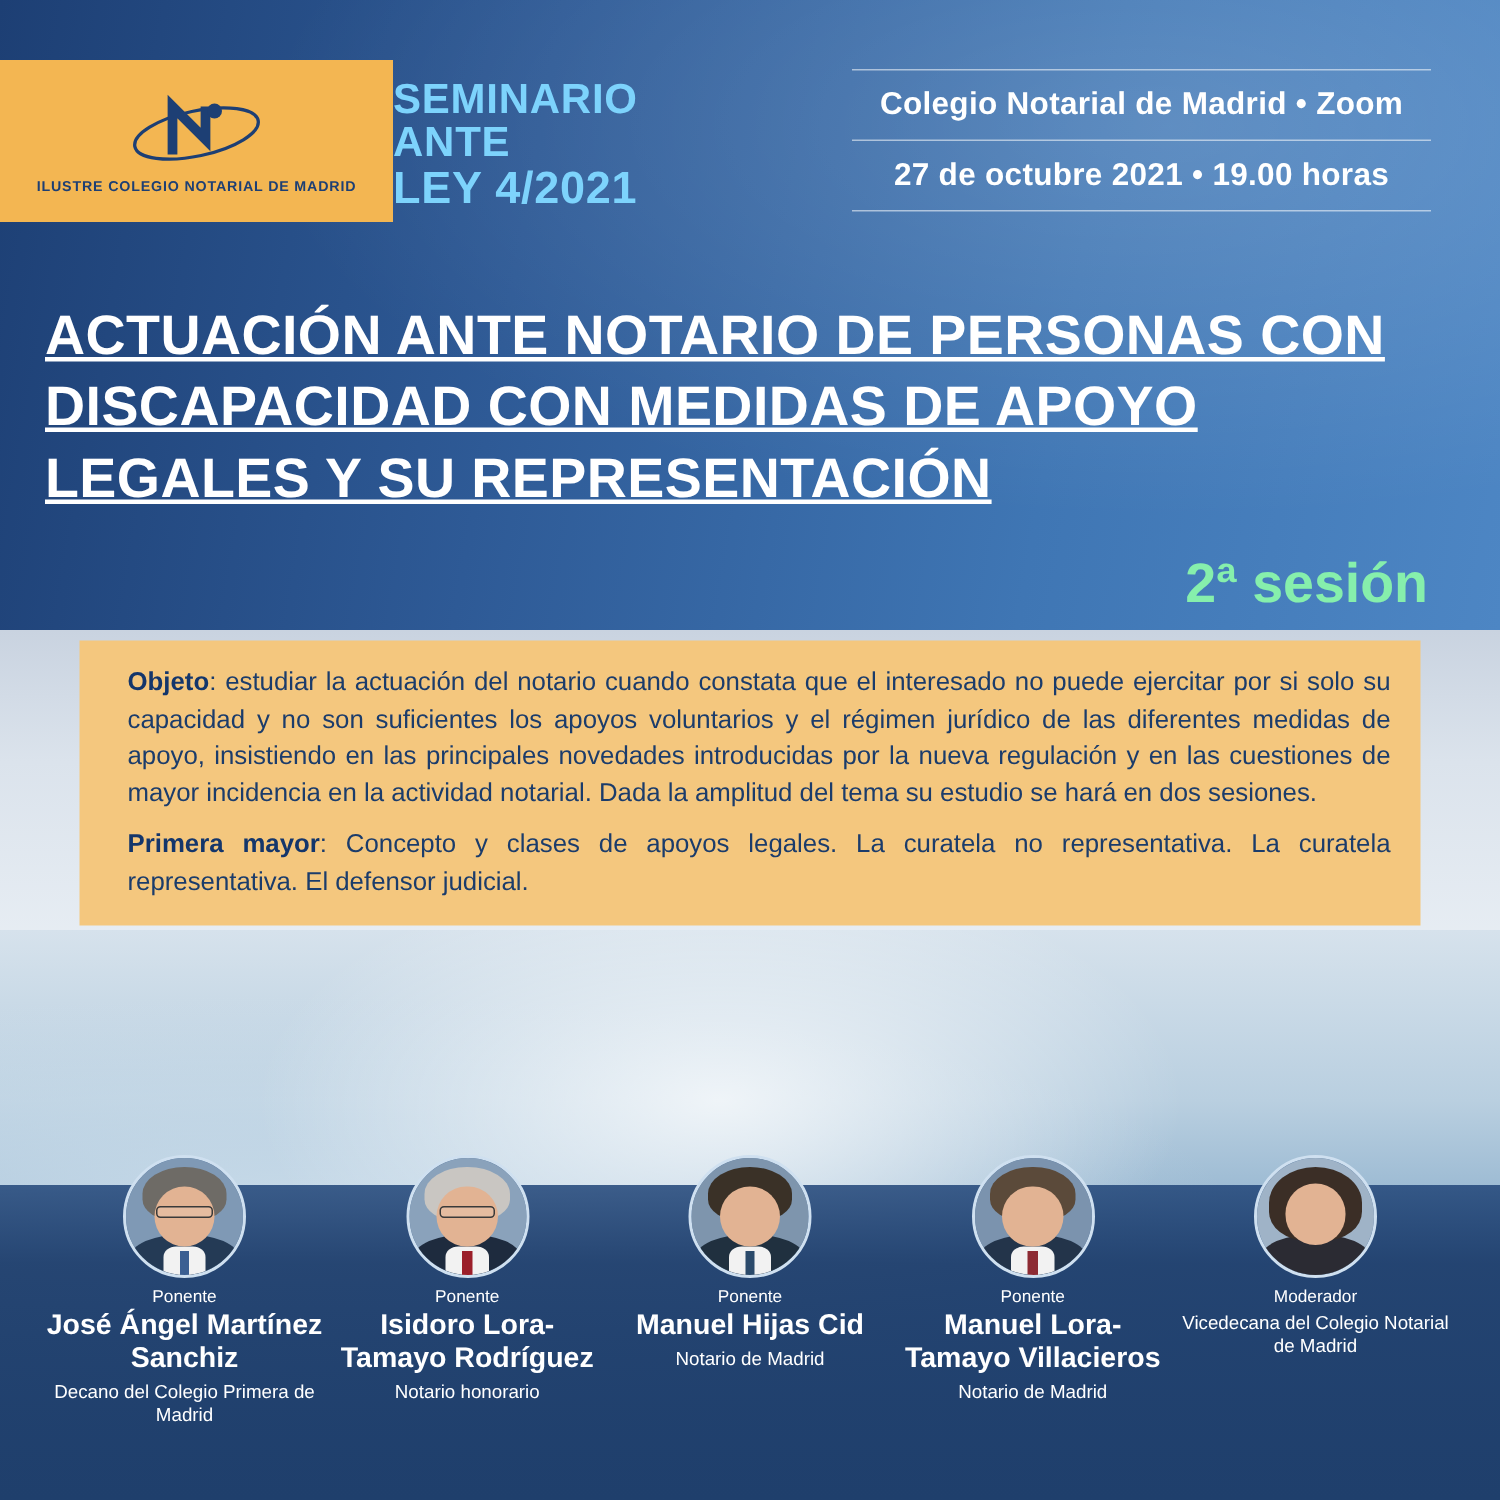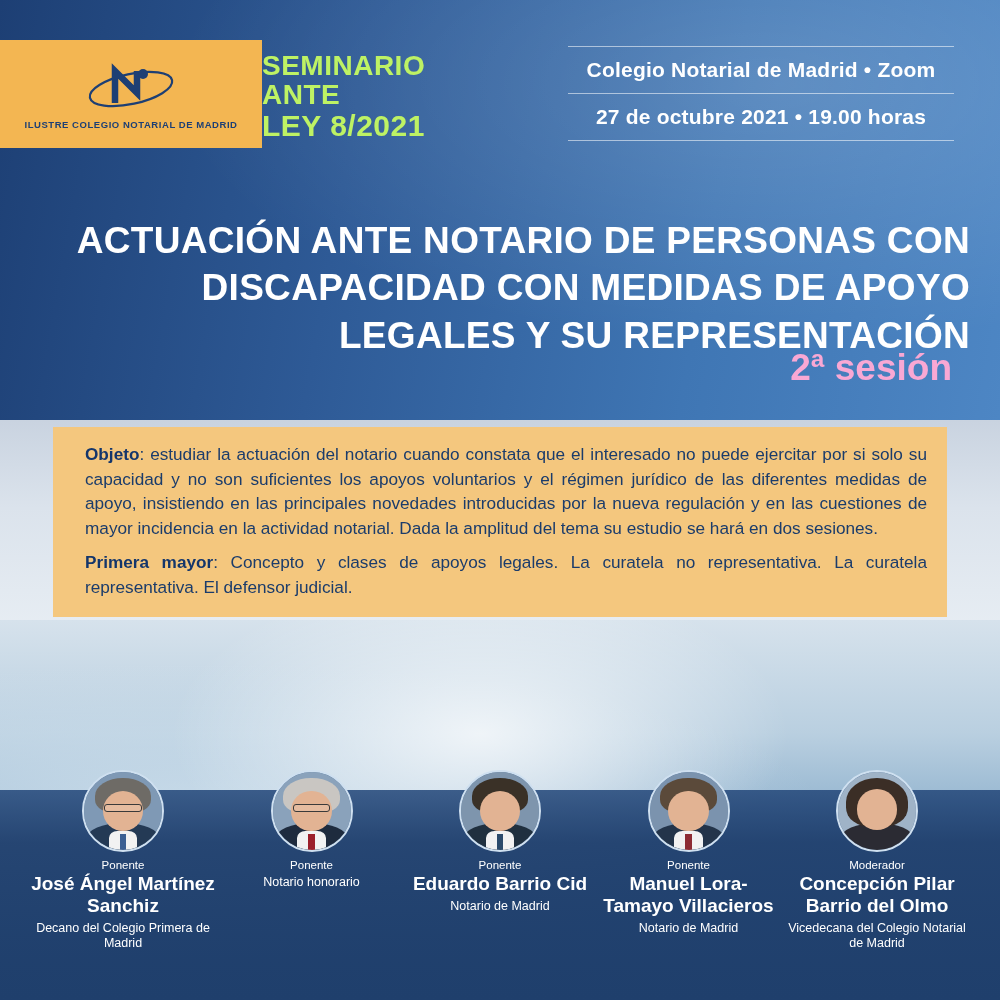--- a/index.html
+++ b/index.html
@@ -43,43 +43,43 @@
     display: flex; flex-direction: column; align-items: center; justify-content: center;
   }
   .logo-mark { width: 92px; height: 56px; position: relative; }
   .logo-caption {
     font-size: 9.5px; font-weight: 700; letter-spacing: .55px;
     color: #1d3f74; margin-top: 4px; white-space: nowrap;
   }
 
   .seminar-title {
     position: absolute; left: 262px; top: 52px; width: 300px;
-    color: #bef264; font-weight: 700; line-height: 1.02;
+    color: #7dd3fc; font-weight: 700; line-height: 1.02;
   }
   .seminar-title .l1 { font-size: 28px; letter-spacing: .5px; }
   .seminar-title .l2 { font-size: 28px; letter-spacing: .5px; }
   .seminar-title .l3 { font-size: 30px; letter-spacing: .5px; margin-top: 2px; }
 
   .meta-block { position: absolute; left: 568px; top: 46px; width: 386px; }
   .meta-rule { height: 1px; background: rgba(255,255,255,0.55); }
   .meta-line {
     color: #ffffff; font-size: 21px; font-weight: 700;
     text-align: center; padding: 11px 0 11px;
     letter-spacing: .2px;
   }
 
   
   .main-title {
-    position: absolute; left: 30px; top: 217px; width: 940px;
-    text-align: right; color: #ffffff;
-    font-size: 37px; font-weight: 700; line-height: 1.28; letter-spacing: .3px;
+    position: absolute; left: 30px; top: 200px; width: 940px;
+    text-align: left; color: #ffffff;
+    font-size: 37px; font-weight: 700; line-height: 1.28; letter-spacing: .3px; text-decoration: underline;
   }
   .session-label {
-    position: absolute; right: 48px; top: 347px;
-    color: #f9a8d4; font-size: 37px; font-weight: 700;
+    position: absolute; right: 48px; top: 368px;
+    color: #86efac; font-size: 37px; font-weight: 700;
   }
 
   
   .objeto-box {
     position: absolute; left: 53px; top: 427px; width: 894px;
     background: #f4c77e; padding: 15px 20px 17px 32px;
     color: #1b3c6b; font-size: 17.2px; line-height: 1.43;
     text-align: justify;
   }
   .objeto-box p + p { margin-top: 10px; }
@@ -129,21 +129,21 @@
       <path d="M30 44 L30 12 L52 34 L52 12" fill="none" stroke="#1d3f74" stroke-width="6.5" stroke-linejoin="miter"></path>
       <circle cx="58" cy="15" r="5" fill="#1d3f74"></circle>
     </svg>
   </div>
   <div class="logo-caption">ILUSTRE COLEGIO NOTARIAL DE MADRID</div>
 </div>
 
 <div class="seminar-title">
   <div class="l1">SEMINARIO</div>
   <div class="l2">ANTE</div>
-  <div class="l3">LEY 8/2021</div>
+  <div class="l3">LEY 4/2021</div>
 </div>
 
 <div class="meta-block">
   <div class="meta-rule"></div>
   <div class="meta-line">Colegio Notarial de Madrid • Zoom</div>
   <div class="meta-rule"></div>
   <div class="meta-line">27 de octubre 2021 • 19.00 horas</div>
   <div class="meta-rule"></div>
 </div>
 
@@ -182,35 +182,36 @@
       <div class="face" style="background:#8aa2bb">
         <div class="body" style="background:#1e2b3e"></div>
         <div class="shirt"></div>
         <div class="tie" style="background:#9b1f2a"></div>
         <div class="hair" style="background:#c9c6c2"></div>
         <div class="skin"></div>
         <div class="glasses"></div>
       </div>
     </div>
     <div class="role">Ponente</div>
+    <div class="sp-name">Isidoro Lora-Tamayo Rodríguez</div>
     <div class="sp-desc">Notario honorario</div>
   </div>
 
   <div class="speaker">
     <div class="avatar">
       <div class="face" style="background:#7e95ad">
         <div class="body" style="background:#20303f"></div>
         <div class="shirt"></div>
         <div class="tie" style="background:#2b4a6b"></div>
         <div class="hair" style="background:#3a3127"></div>
         <div class="skin"></div>
       </div>
     </div>
     <div class="role">Ponente</div>
-    <div class="sp-name">Eduardo Barrio Cid</div>
+    <div class="sp-name">Manuel Hijas Cid</div>
     <div class="sp-desc">Notario de Madrid</div>
   </div>
 
   <div class="speaker">
     <div class="avatar">
       <div class="face" style="background:#7b93ae">
         <div class="body" style="background:#23344a"></div>
         <div class="shirt"></div>
         <div class="tie" style="background:#8d2b33"></div>
         <div class="hair" style="background:#5b4a3a"></div>
@@ -224,17 +225,16 @@
 
   <div class="speaker">
     <div class="avatar">
       <div class="face" style="background:#9fb3c7">
         <div class="body" style="background:#2b2b33"></div>
         <div class="hair" style="background:#3b2e26; left:10%; width:80%; height:62%;"></div>
         <div class="skin" style="top:22%"></div>
       </div>
     </div>
     <div class="role">Moderador</div>
-    <div class="sp-name">Concepción Pilar Barrio del Olmo</div>
     <div class="sp-desc">Vicedecana del Colegio Notarial de Madrid</div>
   </div>
 
 </div>
 
 </body></html>

